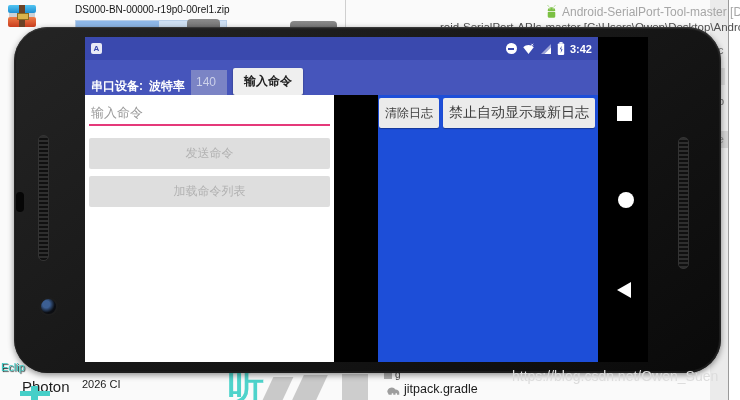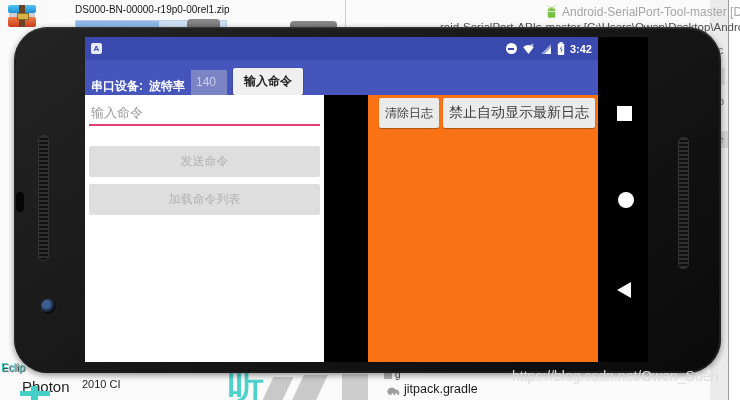--- a/index.html
+++ b/index.html
@@ -79,23 +79,23 @@
   .spinner.device{flex:1;}
   .spinner.baud{width:26px;padding:0 5px;}
   .open-btn{height:27px;padding:0 11px;background:#efefef;color:#222;font-size:12px;font-weight:bold;
     border:none;border-radius:2px;box-shadow:0 1px 2px rgba(0,0,0,.45);font-family:inherit;}
 
   .content{flex:1;display:flex;}
   .left-panel{width:257px;background:#fff;padding:5px 4px 0 4px;box-sizing:border-box;display:flex;flex-direction:column;}
   .cmd-input{border:none;border-bottom:2px solid #e5397a;outline:none;background:transparent;
     font-size:13px;color:#333;height:24px;padding:0 2px;font-family:inherit;}
   .cmd-input::placeholder{color:#9b9b9b;}
-  .grey-btn{margin-top:20px;height:31px;background:#dedede;color:#b2b2b2;font-size:12px;border:none;border-radius:2px;font-family:inherit;}
+  .grey-btn{margin-top:12px;height:31px;background:#dedede;color:#b2b2b2;font-size:12px;border:none;border-radius:2px;font-family:inherit;}
   .grey-btn.second{margin-top:7px;}
-  .right-panel{flex:1;background:#f97316;padding:3px 3px 0 11px;display:flex;gap:4px;align-items:flex-start;box-sizing:border-box;margin-left:44px;}
+  .right-panel{flex:1;background:#1d4ed8;padding:3px 3px 0 1px;display:flex;gap:4px;align-items:flex-start;box-sizing:border-box;margin-left:44px;}
   .log-btn{height:30px;background:#ebebeb;color:#3c3c3c;border:none;border-radius:2px;
     box-shadow:0 1px 1px rgba(0,0,0,.3);font-family:inherit;white-space:nowrap;}
   .log-btn.clear{flex:1.1;font-size:12px;}
   .log-btn.disable{flex:1;font-size:14px;}
 
   .nav-sq{position:absolute;left:532px;top:69px;width:15px;height:15px;background:#fff;}
   .nav-ci{position:absolute;left:533px;top:155px;width:16px;height:16px;border-radius:50%;background:#fff;}
   .nav-tr{position:absolute;left:532px;top:245px;width:0;height:0;
     border-top:8px solid transparent;border-bottom:8px solid transparent;border-right:14px solid #fff;}
 </style>
@@ -138,21 +138,21 @@
     <div class="frag" style="top:95px">ap</div>
     <div class="frag" style="top:113px">-</div>
     <div class="hl">re</div>
   </div>
 
   <div class="abs frame-btn fb1"></div>
   <div class="abs frame-btn fb2"></div>
 
   <div class="abs lbl-eclip">Eclip</div>
   <div class="abs lbl-photon">Photon</div>
-  <div class="abs lbl-2017">2010 CI</div>
+  <div class="abs lbl-2017">2026 CI</div>
   <div class="abs teal-cross">
       <div class="v"></div>
       <div class="h"></div>
     </div>
   <div class="abs decor-glyph">听</div>
   <div class="abs clap1"></div>
   <div class="abs clap2"></div>
   <div class="abs grey-block"></div>
   <div class="abs gradle-partial">
     <span class="sq"></span>

